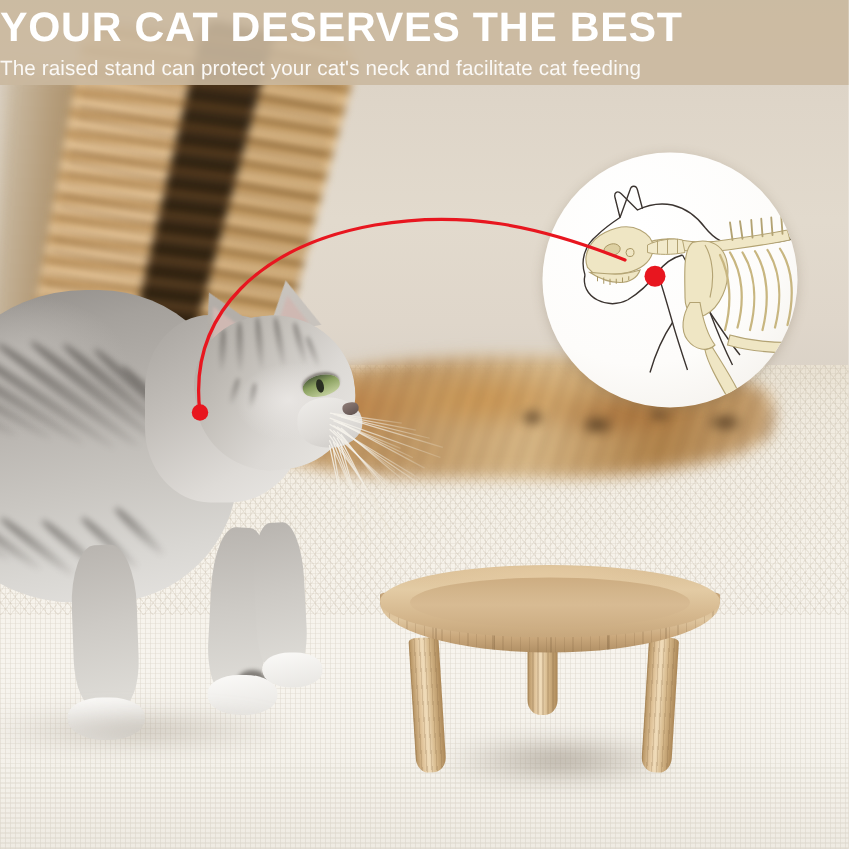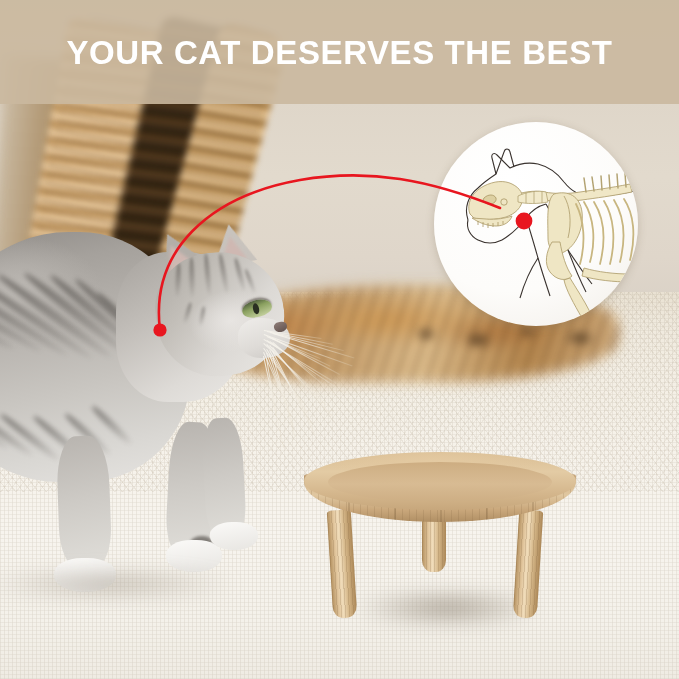--- a/index.html
+++ b/index.html
@@ -333,24 +333,24 @@
   .leg.m  { left:128px; top:62px; width:24px; height:58px; }
   .leg.r  { left:222px; top:58px; width:24px; height:108px; transform:rotate(3.5deg); }
   .stand-shadow {
     position:absolute; left:26px; top:126px; width:256px; height:62px;
     filter:blur(8px);
     background:radial-gradient(ellipse 128px 28px at 128px 30px, rgba(150,140,126,.70) 0%, rgba(150,140,126,0) 74%);
   }
 
   
   .banner {
-    position:absolute; left:0; top:0; width:679px; height:104px;
+    position:absolute; left:0; top:0; width:679px; height:68px;
     background:rgba(202,184,159,.90);
     display:flex; flex-direction:column;
-    align-items:center; justify-content:center;
+    align-items:flex-start; justify-content:center;
   }
   .banner-title {
     color:#ffffff;
     font-family:"Liberation Sans", sans-serif;
     font-size:33px; font-weight:bold; letter-spacing:.6px;
     line-height:1;
   }
   .banner-sub {
     color:#fbf9f6;
     font-family:"Liberation Sans", sans-serif;
@@ -552,15 +552,16 @@
     </div>
     <div class="stand-edge"></div>
     <div class="stand-edge-grain"></div>
     <div class="stand-edge-blocks"></div>
     <div class="stand-top-face"></div>
     <div class="stand-top-inner"></div>
   </div>
 
   <div class="banner">
     <div class="banner-title">YOUR CAT DESERVES THE BEST</div>
+    <div class="banner-sub">The raised stand can protect your cat's neck and facilitate cat feeding</div>
   </div>
 
 </div>
 
 </body></html>

